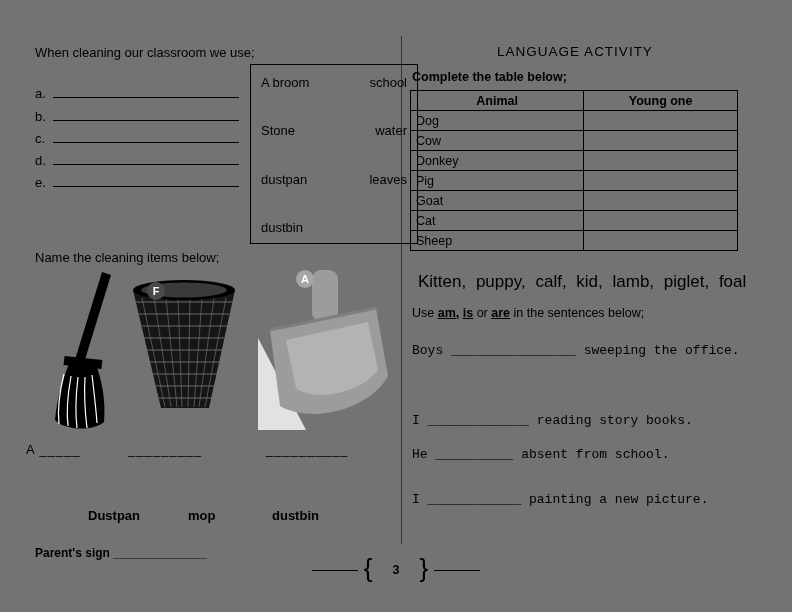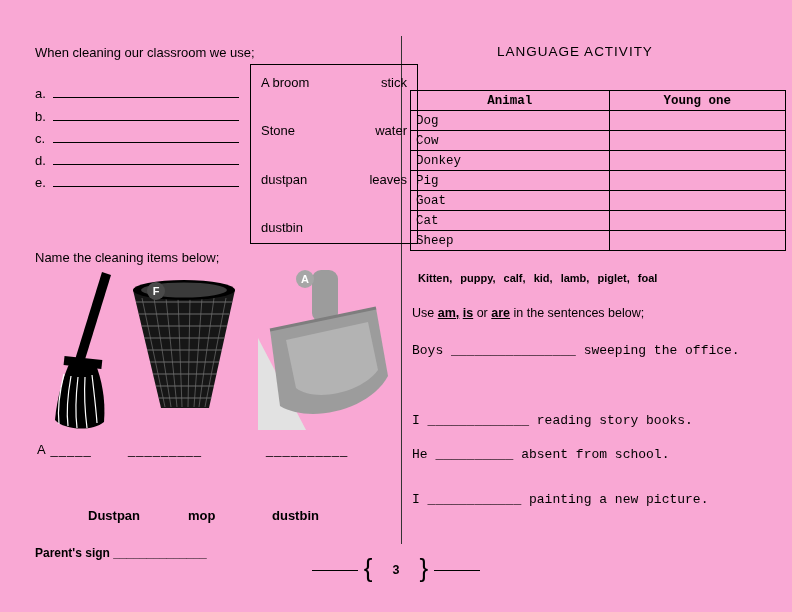--- a/index.html
+++ b/index.html
@@ -1,16 +1,16 @@
 <!DOCTYPE html>
 <html><head>
 <meta charset="utf-8">
 <style>
   html,body{margin:0;padding:0;background:#fff;}
-  #page{position:relative;width:792px;height:612px;background:#f9a8d4;overflow:hidden;
+  #page{position:relative;width:792px;height:612px;background:#737373;overflow:hidden;
         font-family:"Liberation Sans",sans-serif;color:#000;font-size:13px;}
   .abs{position:absolute;}
   
   #divider{position:absolute;left:401px;top:36px;height:508px;border-left:1.4px solid #333;}
   
   #left-heading{left:35px;top:45px;}
   .blank-row{position:absolute;left:35px;height:18px;}
   .blank-label{display:inline-block;width:16px;}
   .blank-line{display:inline-block;width:186px;height:12px;border-bottom:1.4px solid #000;margin-left:2px;}
   #word-box{left:250px;top:64px;width:146px;height:160px;border:1.4px solid #000;
@@ -19,26 +19,26 @@
   #naming-heading{left:35px;top:250px;}
   .answer-blank{position:absolute;top:442px;letter-spacing:1px;}
   .item-label{position:absolute;top:508px;font-weight:bold;}
   #parent-sign{left:35px;top:546px;font-size:12px;font-weight:bold;}
   .badge{position:absolute;width:18px;height:18px;border-radius:50%;color:#fff;
          font-size:11px;font-weight:bold;display:flex;align-items:center;justify-content:center;z-index:3;}
   #badge-f{left:147px;top:282px;background:#4a4a4a;}
   #badge-a{left:296px;top:270px;background:#a6a6a6;}
   #ra-title{left:410px;top:44px;width:330px;text-align:center;font-size:13.5px;letter-spacing:1px;}
   #ra-subtitle{left:412px;top:70px;font-weight:bold;font-size:12.5px;}
-  #animal-table{left:410px;top:90px;width:376px;border-collapse:collapse;font-size:12.5px;font-family:Liberation Mono, monospace;}
+  #animal-table{left:410px;top:90px;width:328px;border-collapse:collapse;font-size:12.5px;}
   #animal-table th,#animal-table td{border:1.2px solid #000;height:17px;padding:1px 5px;}
   #animal-table th{font-weight:bold;text-align:center;}
   #animal-table td.animal{width:53%;text-align:left;}
   #animal-table td.young{width:47%;}
-  #young-ones{left:418px;top:272px;font-weight:bold;font-size:11px;word-spacing:5px;text-align:center;}
+  #young-ones{left:418px;top:272px;font-weight:normal;font-size:17px;word-spacing:5px;text-align:center;}
   #use-line{left:412px;top:306px;font-size:12.5px;}
   #use-line b.u{text-decoration:underline;}
   .sentence{position:absolute;left:412px;font-size:13px;font-family:Liberation Mono, monospace;}
   
   #footer{position:absolute;left:0;right:0;top:560px;display:flex;justify-content:center;align-items:center;}
   .foot-line{width:46px;border-top:1.4px solid #000;height:0;}
   .foot-brace{font-size:26px;font-weight:400;line-height:20px;transform:translateY(-2px);margin:0 6px;}
   #page-num{font-weight:bold;font-size:12.5px;margin:0 14px;}
 </style>
 </head>
@@ -62,21 +62,21 @@
   <div class="blank-row" style="top:152px">
     <span class="blank-label">d.</span><span class="blank-line"></span>
   </div>
   <div class="blank-row" style="top:174px">
     <span class="blank-label">e.</span><span class="blank-line"></span>
   </div>
 
   <div class="abs" id="word-box">
     <div class="word-row">
       <span>A broom</span>
-      <span>stick</span>
+      <span>school</span>
     </div>
     <div class="word-row">
       <span>Stone</span>
       <span>water</span>
     </div>
     <div class="word-row">
       <span>dustpan</span>
       <span>leaves</span>
     </div>
     <div class="word-row">
@@ -131,31 +131,32 @@
     <polygon points="6,70 54,162 6,162" fill="#e2e2e2"></polygon>
     <rect x="60" y="2" width="26" height="52" rx="9" fill="#9c9c9c"></rect>
     <path d="M18 62 L124 40 L136 108 C118 142 58 156 28 138 Z" fill="#9c9c9c"></path>
     <path d="M34 72 L116 54 L126 102 C108 126 62 134 44 120 Z" fill="#b3b3b3"></path>
     <line x1="18" y1="62" x2="124" y2="40" stroke="#7e7e7e" stroke-width="3"></line>
   </svg>
 
   <div class="badge" id="badge-f">F</div>
   <div class="badge" id="badge-a">A</div>
 
-  <span class="answer-blank" style="left:37px">A _____</span>
+  <span class="answer-blank" style="left:26px">A _____</span>
   <span class="answer-blank" style="left:128px">_________</span>
   <span class="answer-blank" style="left:266px">__________</span>
 
   <span class="item-label" style="left:88px">Dustpan</span>
   <span class="item-label" style="left:188px">mop</span>
   <span class="item-label" style="left:272px">dustbin</span>
 
   <div class="abs" id="parent-sign">Parent's sign ______________</div>
 
   <div class="abs" id="ra-title">LANGUAGE ACTIVITY</div>
+  <div class="abs" id="ra-subtitle">Complete the table below;</div>
 
   <table class="abs" id="animal-table">
     <tbody>
         <tr>
       <th>Animal</th>
       <th>Young one</th>
     </tr>
     <tr>
           <td class="animal">Dog</td>
           <td class="young"></td>

